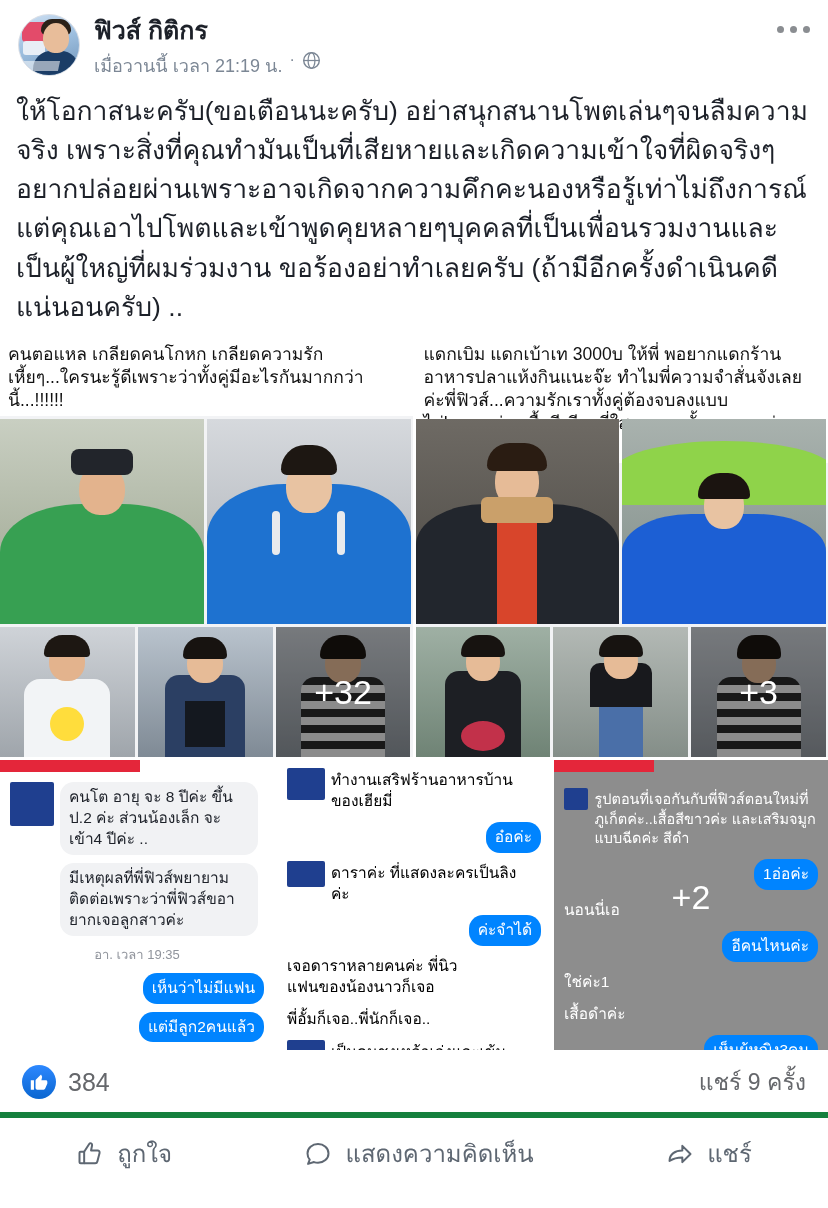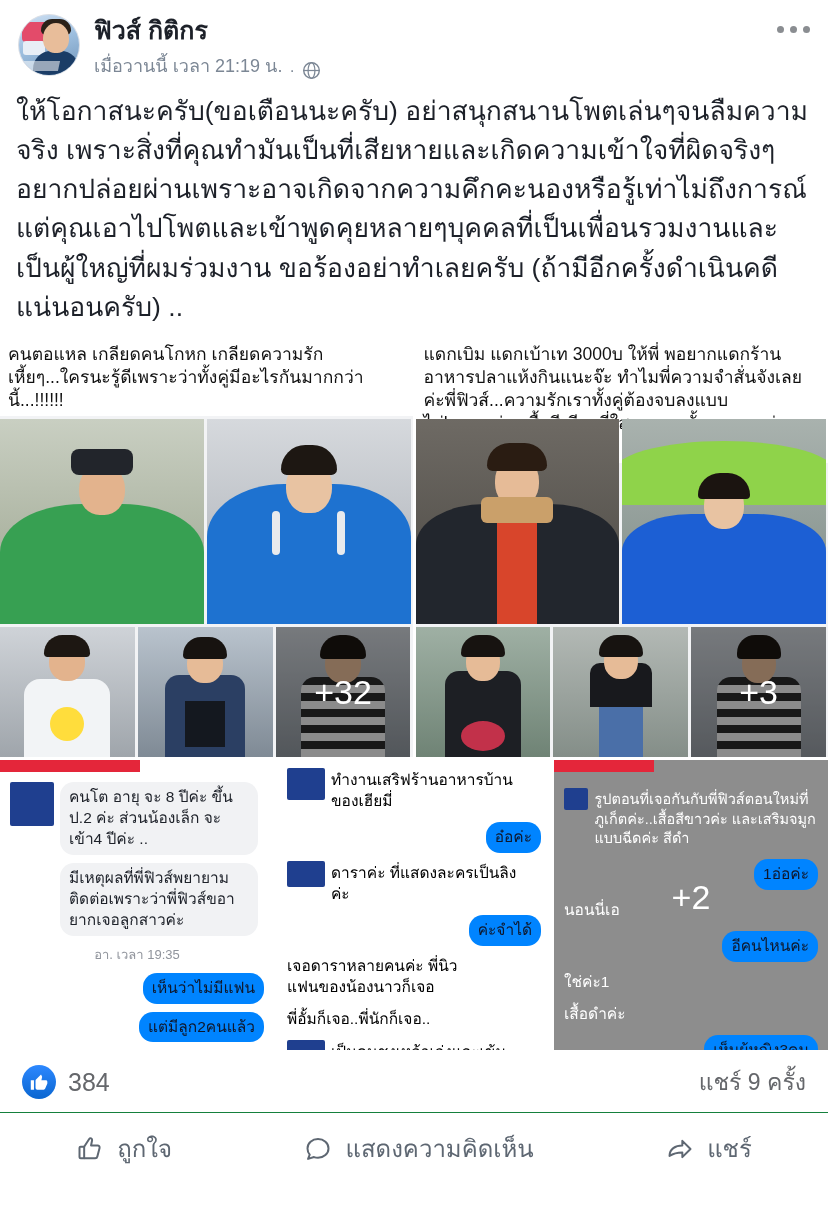--- a/index.html
+++ b/index.html
@@ -50,21 +50,21 @@
     gap: 6px;
   }
   .author-name {
     font-size: 25px;
     font-weight: bold;
     color: #1d2129;
     line-height: 1.15;
   }
   .meta-row {
     display: flex;
-    align-items: flex-end;
+    align-items: flex-start;
     gap: 7px;
     font-size: 18px;
     color: #7c8795;
   }
   .meta-dot { font-size: 16px; color: #7c8795; }
   .globe-icon { display: inline-block; width: 19px; height: 19px; }
   .more-btn {
     position: absolute;
     right: 18px;
     top: 26px;
@@ -119,36 +119,36 @@
   .chat-inner { position: absolute; inset: 0; padding: 8px 10px; display: flex; flex-direction: column; gap: 8px; }
   .bubble {
     max-width: 78%;
     font-size: 15.5px;
     line-height: 1.35;
     padding: 5px 9px;
     border-radius: 14px;
     white-space: pre-wrap;
   }
   .bubble.in { align-self: flex-start; background: #f1f2f4; color: #1d2129; }
-  .bubble.out { align-self: flex-end; background: #0084ff; color: #0f172a; }
+  .bubble.out { align-self: flex-end; background: #0084ff; color: #ffffff; }
   .bubble.plain { background: transparent; padding: 2px 0; }
   .ts { align-self: center; font-size: 13px; color: #90949c; }
   .redbar { position:absolute; left:0; top:0; height: 12px; width: 140px; background: #e4263a; }
   .redbar2 { position:absolute; left:0; top:0; height: 12px; width: 100px; background: #e4263a; }
   .blkbar { display:inline-block; background:#1f3f8f; border-radius:2px; }
   .sticker {
     align-self: flex-end; width: 80px; height: 62px; position: relative;
   }
   .sticker .pig { position:absolute; inset:0; background:#f4a6bb; border-radius: 46% 46% 50% 50%; }
   .gray-chat { background: #8d8d8d; }
   
   .counts {
     display: flex; align-items: center; justify-content: space-between;
     padding: 14px 22px 12px 22px;
-    border-bottom: 1px solid #15803d;
+    border-bottom: 6px solid #15803d;
   }
   .likes { display: flex; align-items: center; gap: 12px; }
   .like-badge {
     width: 34px; height: 34px; border-radius: 50%;
     background: linear-gradient(180deg,#2d88ff,#0a66d0);
     display: flex; align-items: center; justify-content: center;
   }
   .like-count { font-size: 25px; color: #65676b; }
   .right-counts { display: flex; gap: 26px; font-size: 23px; color: #65676b; }
   

